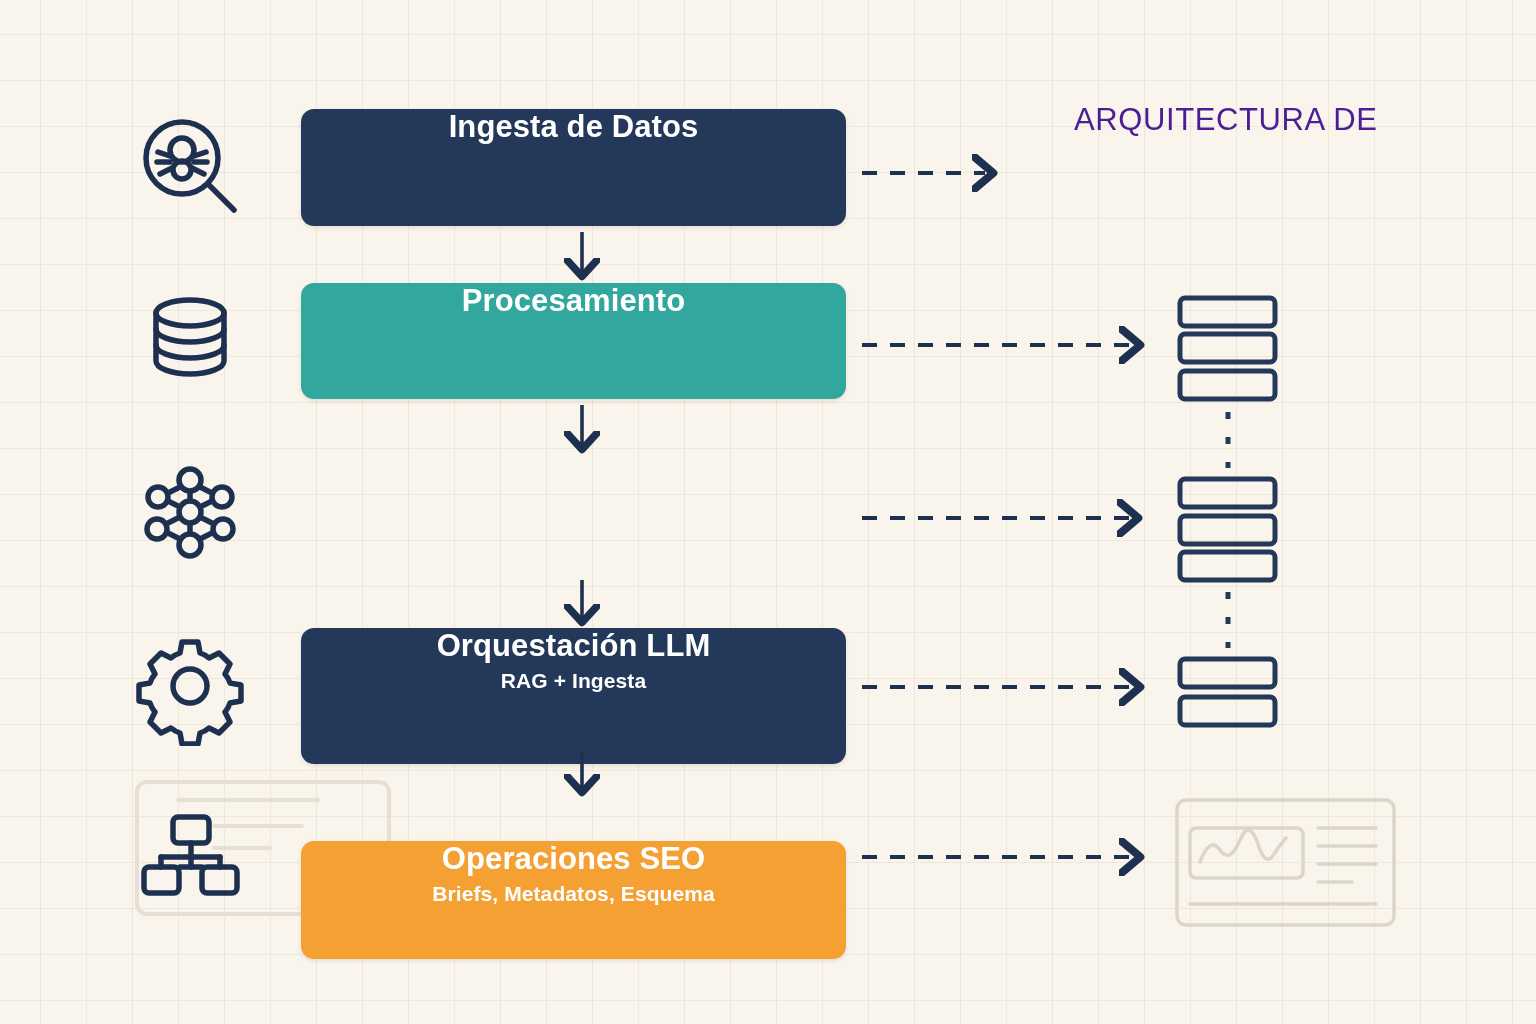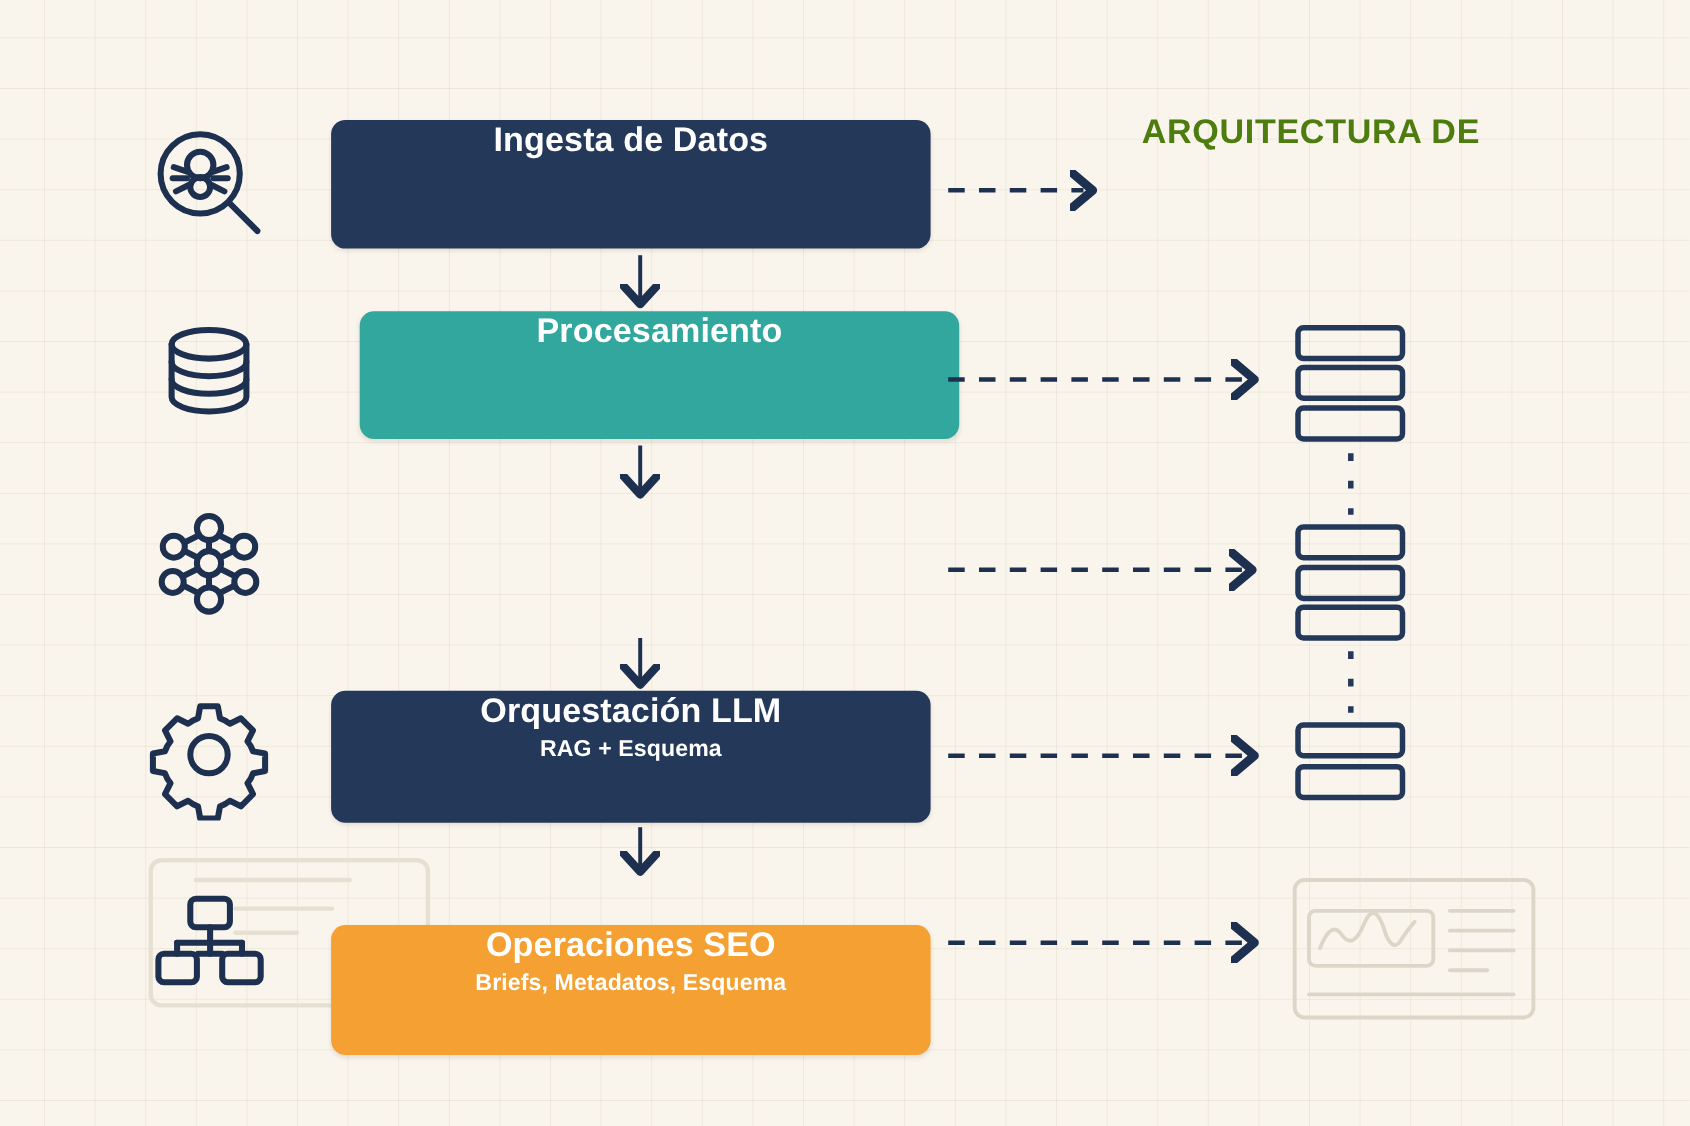--- a/index.html
+++ b/index.html
@@ -16,45 +16,45 @@
       linear-gradient(to right, rgba(190,178,155,.20) 1px, transparent 1px),
       linear-gradient(to bottom, rgba(190,178,155,.20) 1px, transparent 1px);
     background-size:46px 46px;
     background-position:-6px -12px;
     pointer-events:none;
   }
   #stage{position:absolute;inset:0;}
 
   
   #title{
-    position:absolute;left:1038px;top:100px;width:430px;
-    color:#4d7c0f;
-    font-size:31px;font-weight:700;letter-spacing:.6px;line-height:1.30;
+    position:absolute;left:1074px;top:100px;width:430px;
+    color:#4c1d95;
+    font-size:31px;font-weight:400;letter-spacing:.6px;line-height:1.30;
   }
   #title div{white-space:nowrap;}
 
   
   .node{
     position:absolute;left:301px;width:545px;
     border-radius:13px;
     display:flex;flex-direction:column;
     align-items:center;justify-content:flex-start;
     color:#ffffff;text-align:center;
     box-shadow:0 2px 4px rgba(40,30,10,.10);
   }
   .node .t{font-size:31px;font-weight:700;line-height:1.15;letter-spacing:.1px;}
   .node .s{font-size:21px;font-weight:600;line-height:1.2;margin-top:4px;letter-spacing:.1px;}
   .navy{background:#24385a;}
   .teal{background:#32a79d;}
   .orange{background:#f5a033;margin-top:44px;}
 
   #node0{top:109px;height:117px;}
-  #node1{top:283px;height:116px;margin-left:26px;}
+  #node1{top:283px;height:116px;}
   #node2{top:455px;height:119px;}
-  #node3{top:628px;height:120px;}
+  #node3{top:628px;height:136px;}
   #node4{top:797px;height:118px;}
 
   
   .licon{position:absolute;left:130px;width:120px;height:120px;}
   .licon svg{display:block;width:100%;height:100%;}
   #ic0{top:108px;}
   #ic1{top:283px;}
   #ic2{top:452px;}
   #ic3{top:626px;}
   #ic4{top:795px;}
@@ -161,21 +161,21 @@
   </div>
 
   <div class="node navy" id="node0">
     <div class="t">Ingesta de Datos</div>
   </div>
   <div class="node teal" id="node1">
     <div class="t">Procesamiento</div>
   </div>
   <div class="node navy" id="node3">
     <div class="t">Orquestación LLM</div>
-    <div class="s">RAG + Esquema</div>
+    <div class="s">RAG + Ingesta</div>
   </div>
   <div class="node orange" id="node4">
     <div class="t">Operaciones SEO</div>
     <div class="s">Briefs, Metadatos, Esquema</div>
   </div>
 
   <svg id="overlay" viewBox="0 0 1536 1024">
     <defs>
       <marker id="chev" markerWidth="9" markerHeight="9" refX="3" refY="4.5" orient="auto">
         <path d="M0.5 0.7 L5 4.5 L0.5 8.3" fill="none" stroke="#1e3050" stroke-width="1.9" stroke-linecap="round" stroke-linejoin="round"></path>

